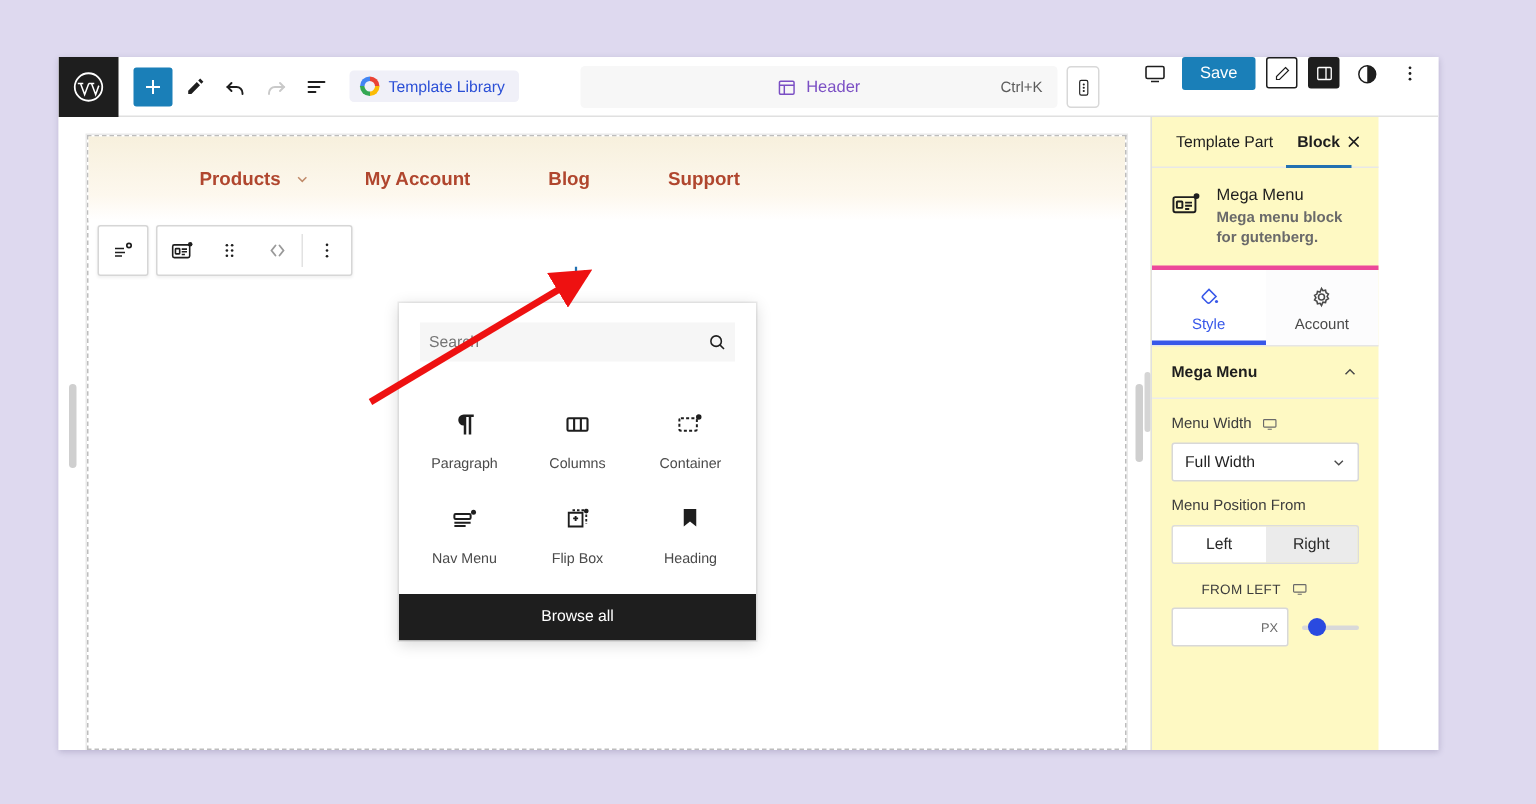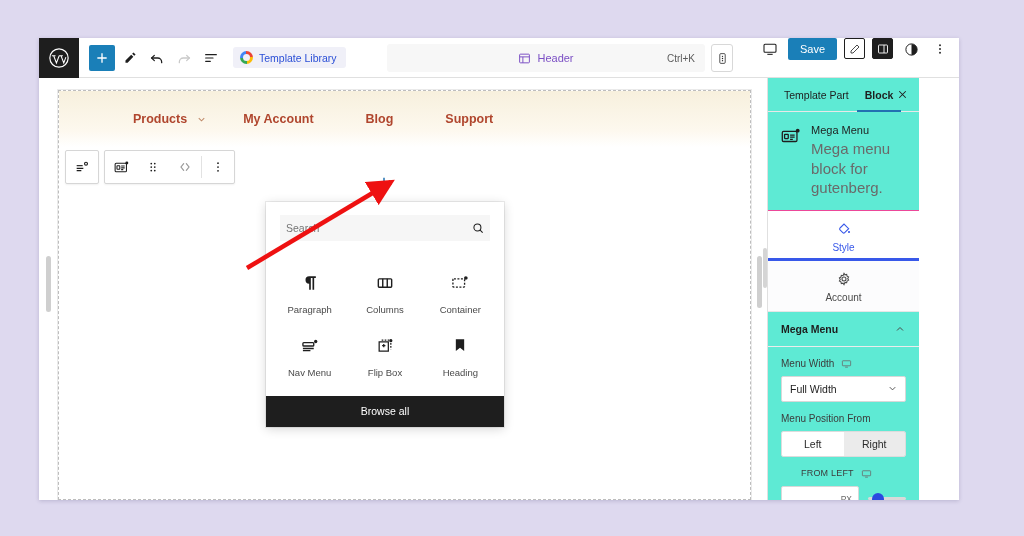--- a/index.html
+++ b/index.html
@@ -196,42 +196,42 @@
 
   
   .sb {
     position: absolute; width: 5px; border-radius: 3px; background: #cfcfcf;
   }
   .sb.left { left: 7px; top: 178px; height: 56px; }
   .sb.right { right: 5px; top: 178px; height: 52px; }
 
   
   .sidebar {
-    width: 152px; height: 422px; background: #5eead4;
+    width: 152px; height: 422px; background: #fef9c3;
     border-left: 1px solid #e0e0e0; position: relative;
   }
   .sb-tabs {
     display: flex; align-items: center; height: 34px;
     border-bottom: 1px solid #e8e8e8; padding: 0 8px; position: relative;
   }
   .sb-tab {
     font-size: 10.5px; color: #1e1e1e; padding: 0 8px; height: 34px;
     display: flex; align-items: center; cursor: pointer;
   }
   .sb-tab.active { font-weight: bold; box-shadow: inset 0 -2px 0 #2271b1; }
   .sb-close {
     position: absolute; right: 8px; width: 18px; height: 18px;
     display:flex; align-items:center; justify-content:center; cursor: pointer; color:#1e1e1e;
   }
   .blk-card { display:flex; gap: 9px; padding: 12px 12px 12px 12px; }
   .blk-card .bc-ico { width: 22px; height: 22px; flex:0 0 22px; color:#1e1e1e; margin-top:1px;}
   .blk-card .bc-title { font-size: 11px; color: #1e1e1e; margin-bottom: 3px; }
-  .blk-card .bc-desc { font-size: 15px; color: #6a6a6a; line-height: 1.3; }
-
-  .sa-tabs { display:flex; border-top:1px solid #ec4899; border-bottom: 1px solid #e6e6e6; flex-direction: column; }
+  .blk-card .bc-desc { font-size: 10px; color: #6a6a6a; line-height: 1.3; font-weight: bold; }
+
+  .sa-tabs { display:flex; border-top:3px solid #ec4899; border-bottom: 1px solid #e6e6e6; }
   .sa-tab {
     flex:1; display:flex; flex-direction:column; align-items:center; gap:5px;
     padding: 10px 0 8px 0; font-size: 10px; color:#4a4a4a; cursor:pointer;
     background: #fcfcfd;
   }
   .sa-tab.active { color:#3858e9; background:#fff; box-shadow: inset 0 -3px 0 #3858e9; }
   .sa-tab .si { width:16px; height:16px; }
 
   .panel-head {
     display:flex; align-items:center; justify-content:space-between;

